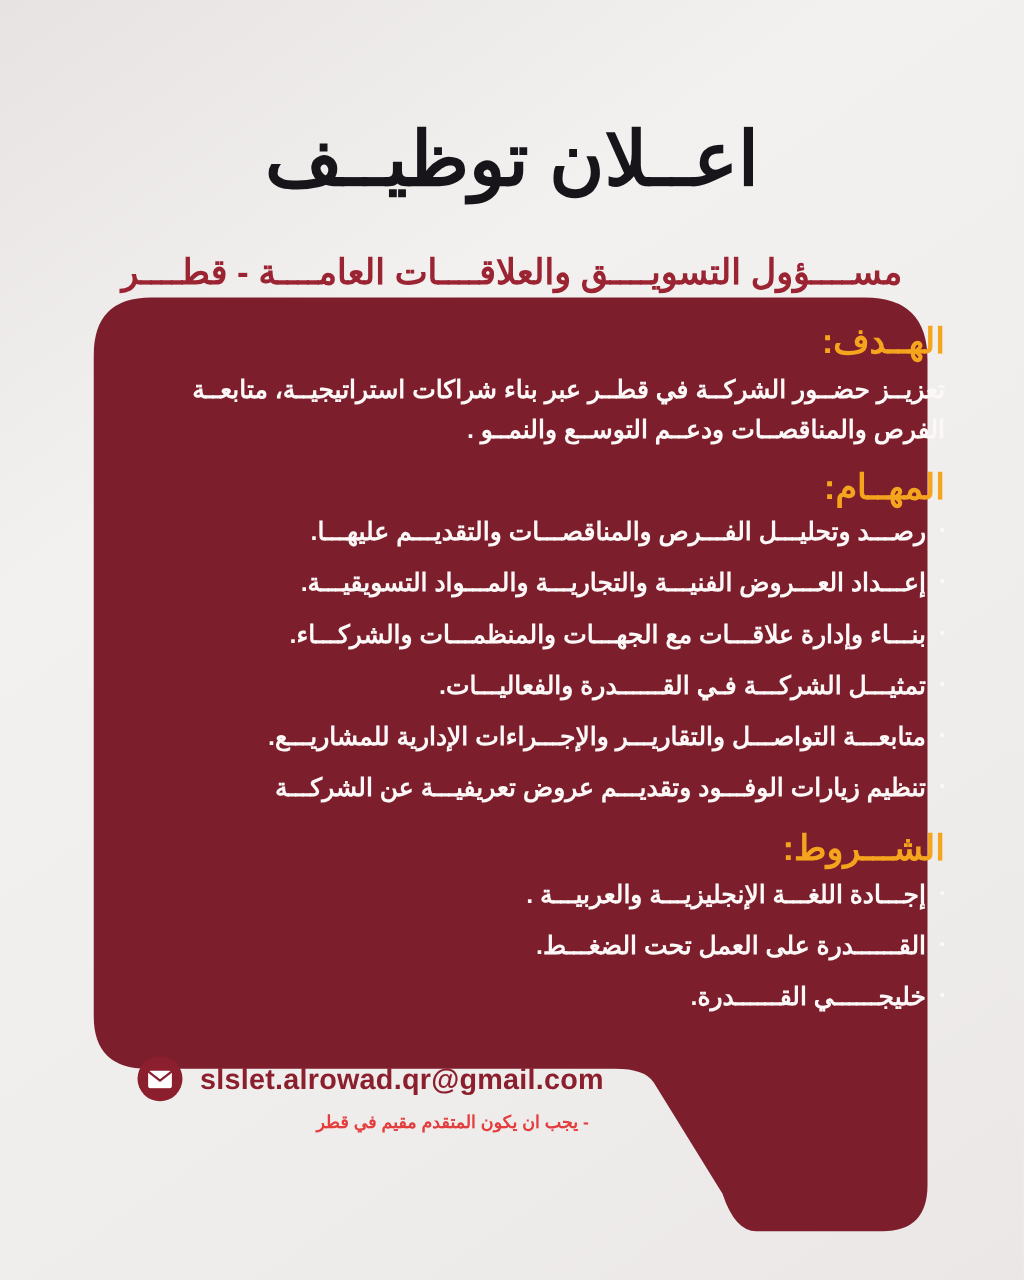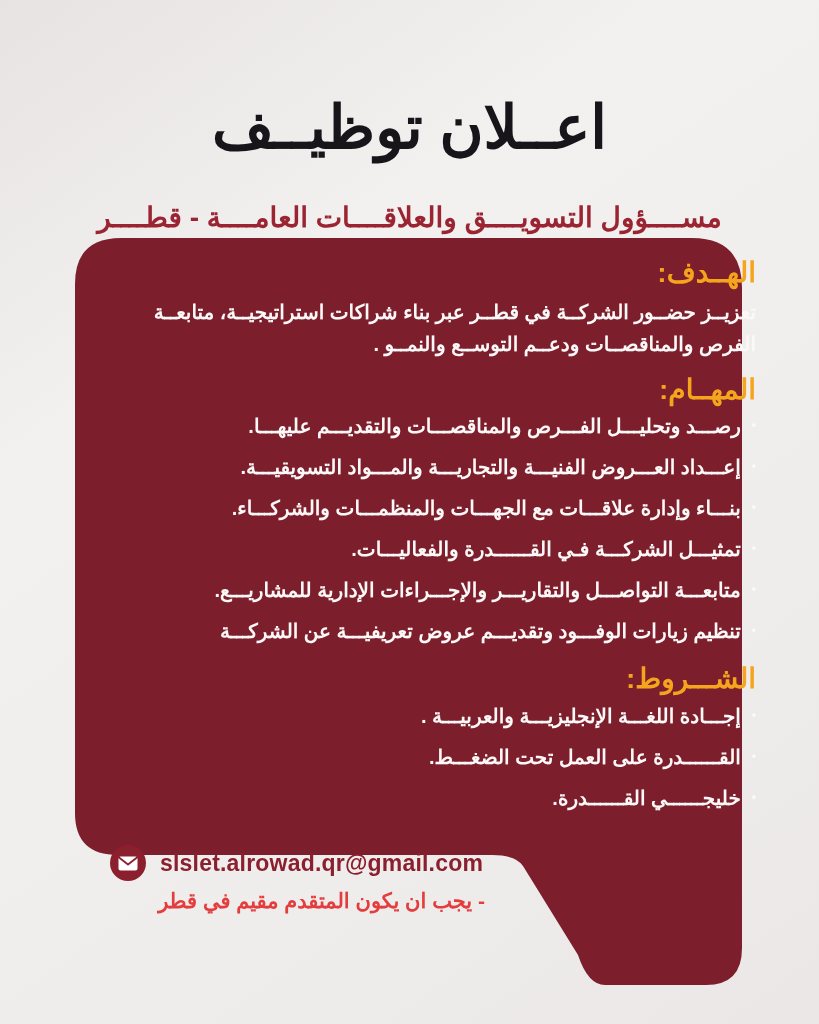--- a/index.html
+++ b/index.html
@@ -106,24 +106,24 @@
   .email-address {
     font-size: 23px;
     font-weight: bold;
     color: #8b1f2e;
     letter-spacing: 0.2px;
     text-align: right;
   }
   .residency-note {
     position: absolute;
     top: 889px;
-    right: 334px;
+    right: 348px;
     direction: rtl;
     white-space: nowrap;
-    font-size: 21px;
+    font-size: 14px;
     font-weight: bold;
     color: #e43d3d;
     margin-left: 21px;
   }
 </style>
 </head>
 <body>
 
 <div class="poster">
 

